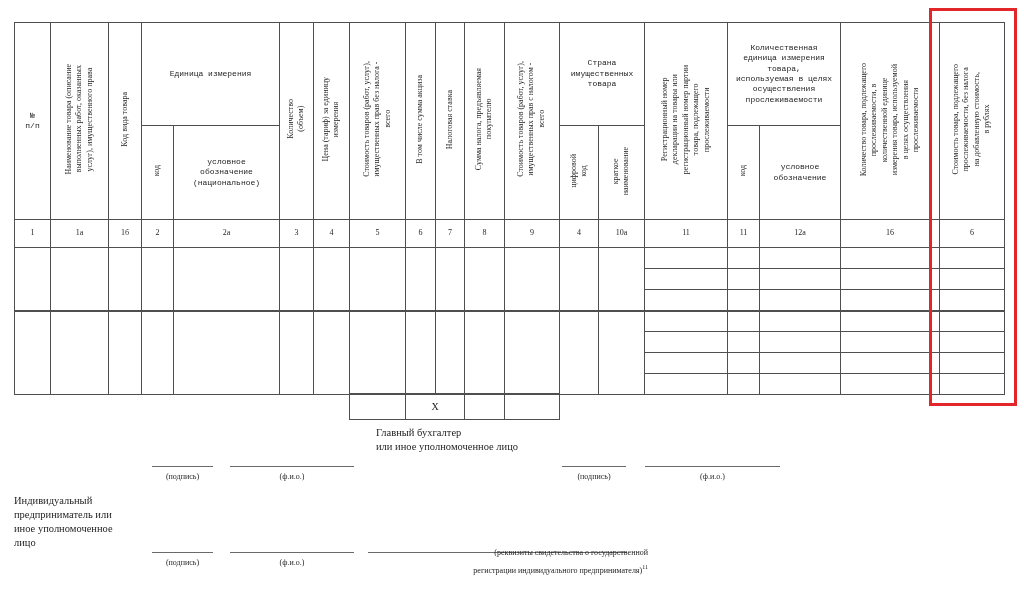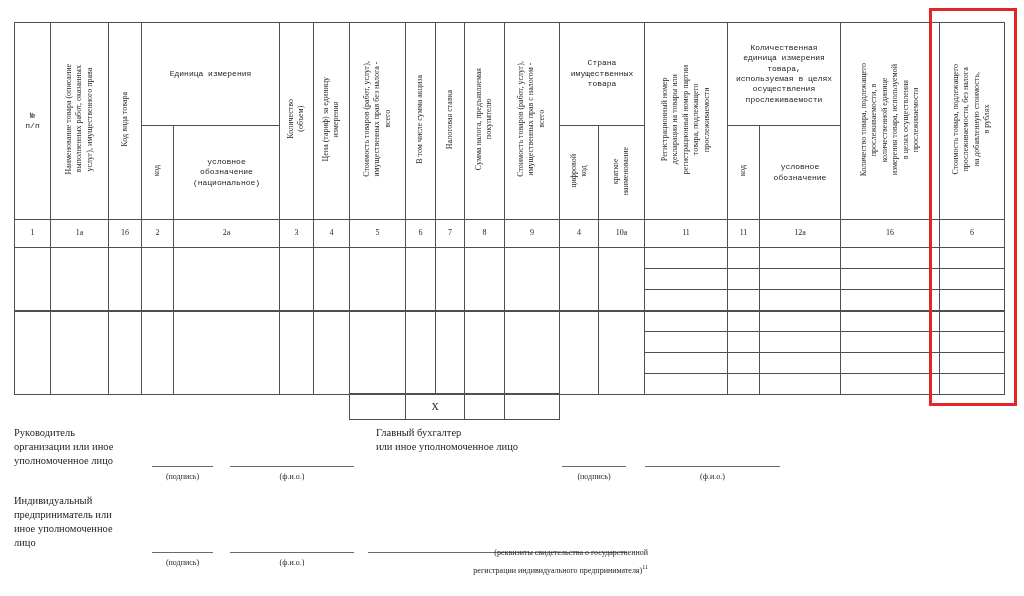--- a/index.html
+++ b/index.html
@@ -216,23 +216,20 @@
   </tbody>
     </table>
 
   <div class="totals-cells">
     <div class="tc" style="width:57px"></div>
     <div class="tc" style="width:60px">X</div>
     <div class="tc" style="width:41px"></div>
     <div class="tc" style="width:56px"></div>
   </div>
 
-  <div class="sigtext" style="left:14px;top:426px;width:170px;">Руководитель
-организации или иное
-уполномоченное лицо</div>
   <div class="sigtext" style="left:14px;top:494px;width:170px;">Индивидуальный
 предприниматель или
 иное уполномоченное
 лицо</div>
   <div class="sigtext" style="left:376px;top:426px;width:220px;">Главный бухгалтер
 или иное уполномоченное лицо</div>
 
   <div class="sigline" style="left:152px;top:466px;width:61px;"></div>
   <div class="siglabel" style="left:142px;top:469px;width:81px;">(подпись)</div>
   <div class="sigline" style="left:230px;top:466px;width:124px;"></div>

